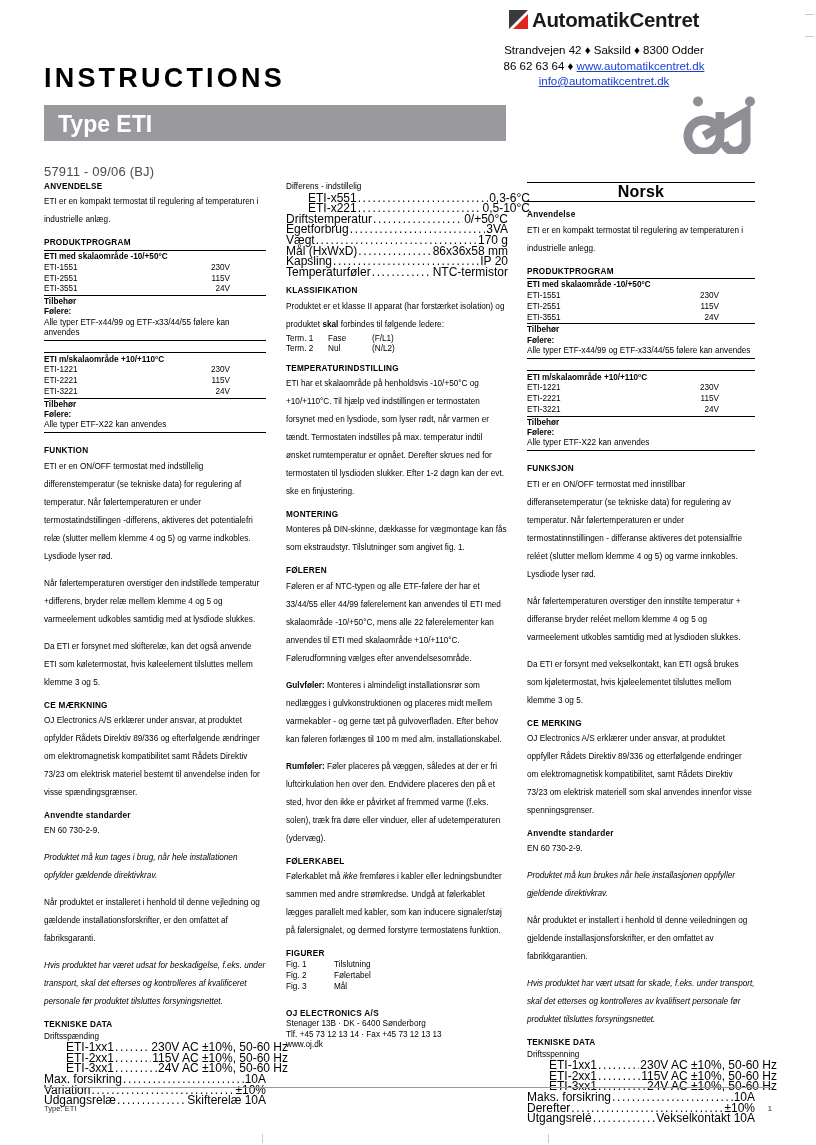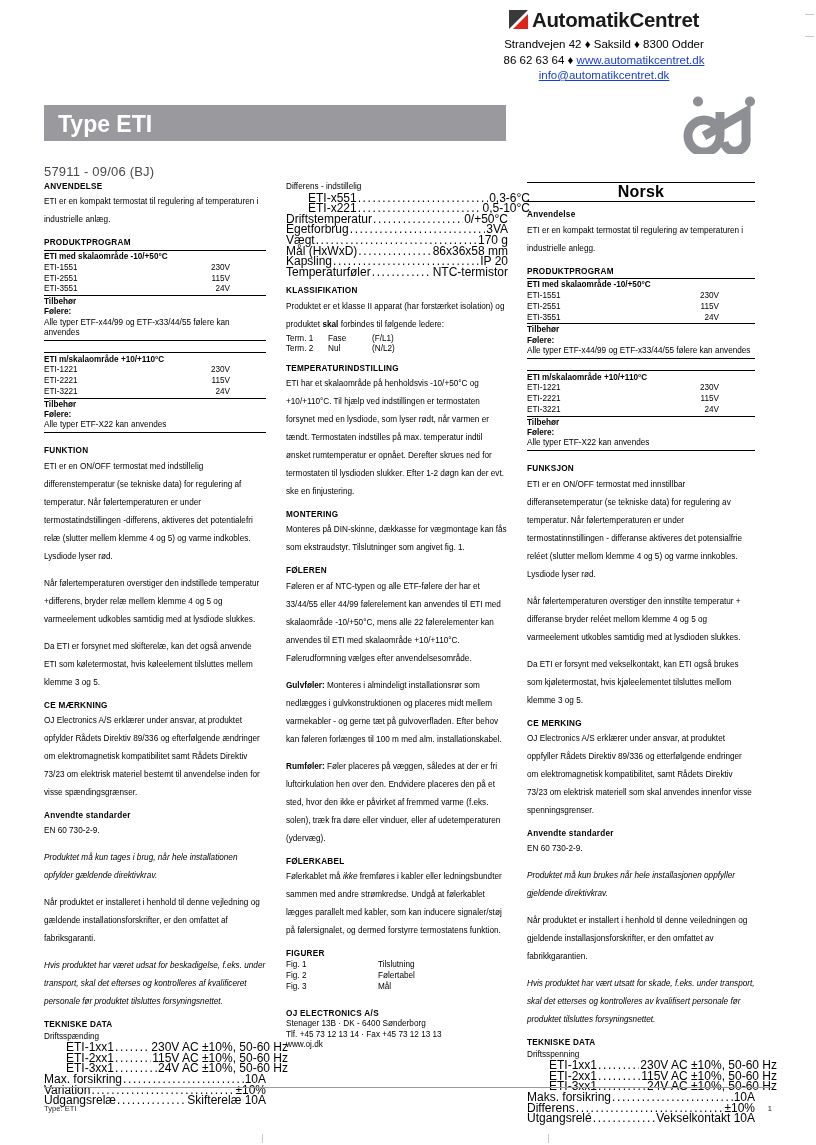--- a/index.html
+++ b/index.html
@@ -37,21 +37,21 @@
     text-align: center;
     font-size: 11.5px;
     line-height: 15.5px;
     color: #000;
   }
   .dealer-logo-row {
     display: flex;
     align-items: center;
     justify-content: center;
     gap: 4px;
-    margin-bottom: 8px;
+    margin-bottom: 14px;
   }
   .dealer-mark {
     width: 19px;
     height: 19px;
     position: relative;
     flex: none;
   }
   .dealer-mark .tri-dark {
     position: absolute;
     left: 0; top: 0;
@@ -216,21 +216,20 @@
     font-size: 8.2px;
     line-height: 10.6px;
   }
   .term-row .t1 { width: 42px; }
   .term-row .t2 { width: 44px; }
 
   .fig-row {
     display: flex;
     font-size: 8.2px;
     line-height: 10.6px;
-    gap: 44px;
   }
   .fig-row .f1 { width: 48px; }
 
   .bold-inline { font-weight: bold; }
   .ital-inline { font-style: italic; }
 
   .company-block { margin-top: 17px; }
   .company-block .cname {
     font-weight: bold;
     letter-spacing: 0.3px;
@@ -272,20 +271,21 @@
       <div class="dealer-line">Strandvejen 42 ♦ Saksild ♦ 8300 Odder</div>
       <div class="dealer-line">
         <span>86 62 63 64 ♦</span>
         <a class="dealer-link" href="#">www.automatikcentret.dk</a>
       </div>
       <div class="dealer-line">
         <a class="dealer-link" href="#">info@automatikcentret.dk</a>
       </div>
     </div>
 
+    <div class="instructions-title">INSTRUCTIONS</div>
 
     <div class="type-bar">
       <span>Type ETI</span>
     </div>
 
     <div class="doc-code">57911 - 09/06 (BJ)</div>
 
     <svg class="oj-logo" viewBox="0 0 104 58">
       <circle cx="26" cy="5.5" r="5" fill="#8d8f94"></circle>
       <circle cx="78" cy="5.5" r="5" fill="#8d8f94"></circle>
@@ -579,21 +579,21 @@
           <span class="dname">ETI-3xx1</span>
           <span class="dots">.......................................</span>
           <span class="dval">24V AC ±10%, 50-60 Hz</span>
         </div>
       <div class="data-row">
           <span class="dname">Maks. forsikring</span>
           <span class="dots">.................................................</span>
           <span class="dval">10A</span>
         </div>
       <div class="data-row">
-          <span class="dname">Differens</span>
+          <span class="dname">Derefter</span>
           <span class="dots">.................................................</span>
           <span class="dval">±10%</span>
         </div>
       <div class="data-row">
           <span class="dname">Utgangsrelé</span>
           <span class="dots">.................................................</span>
           <span class="dval">Vekselkontakt 10A</span>
         </div>
     </div>
   </div>

